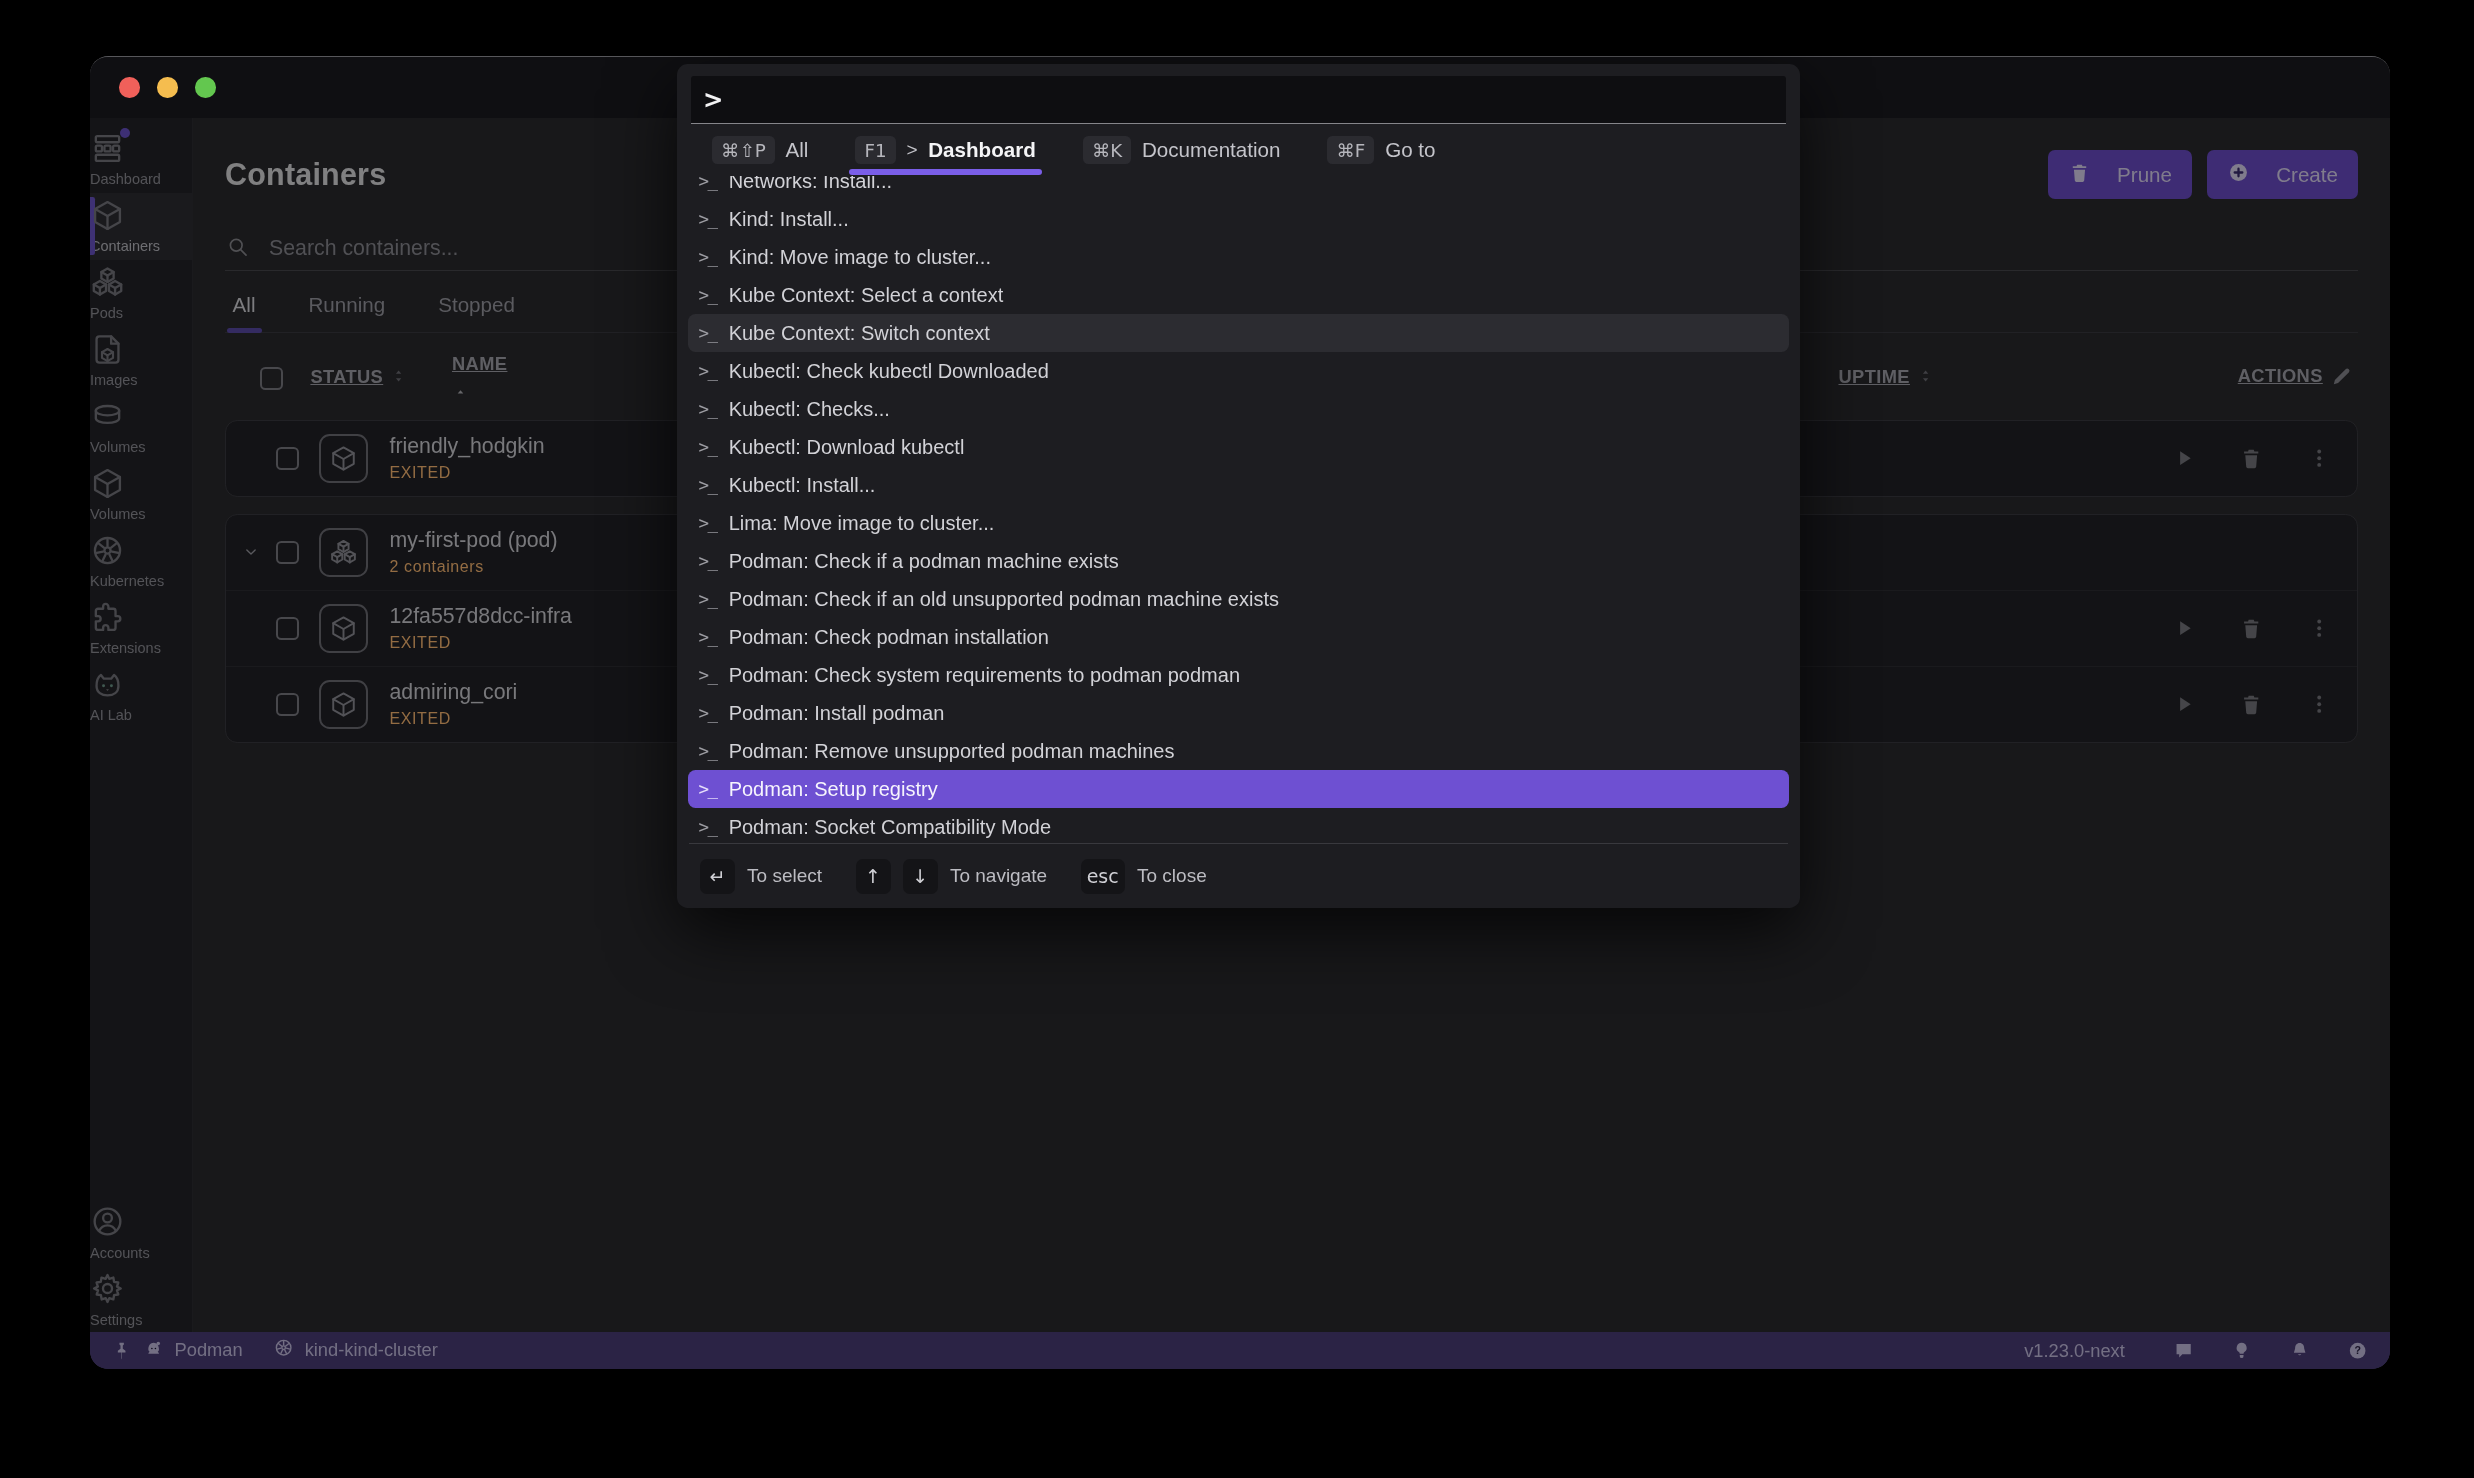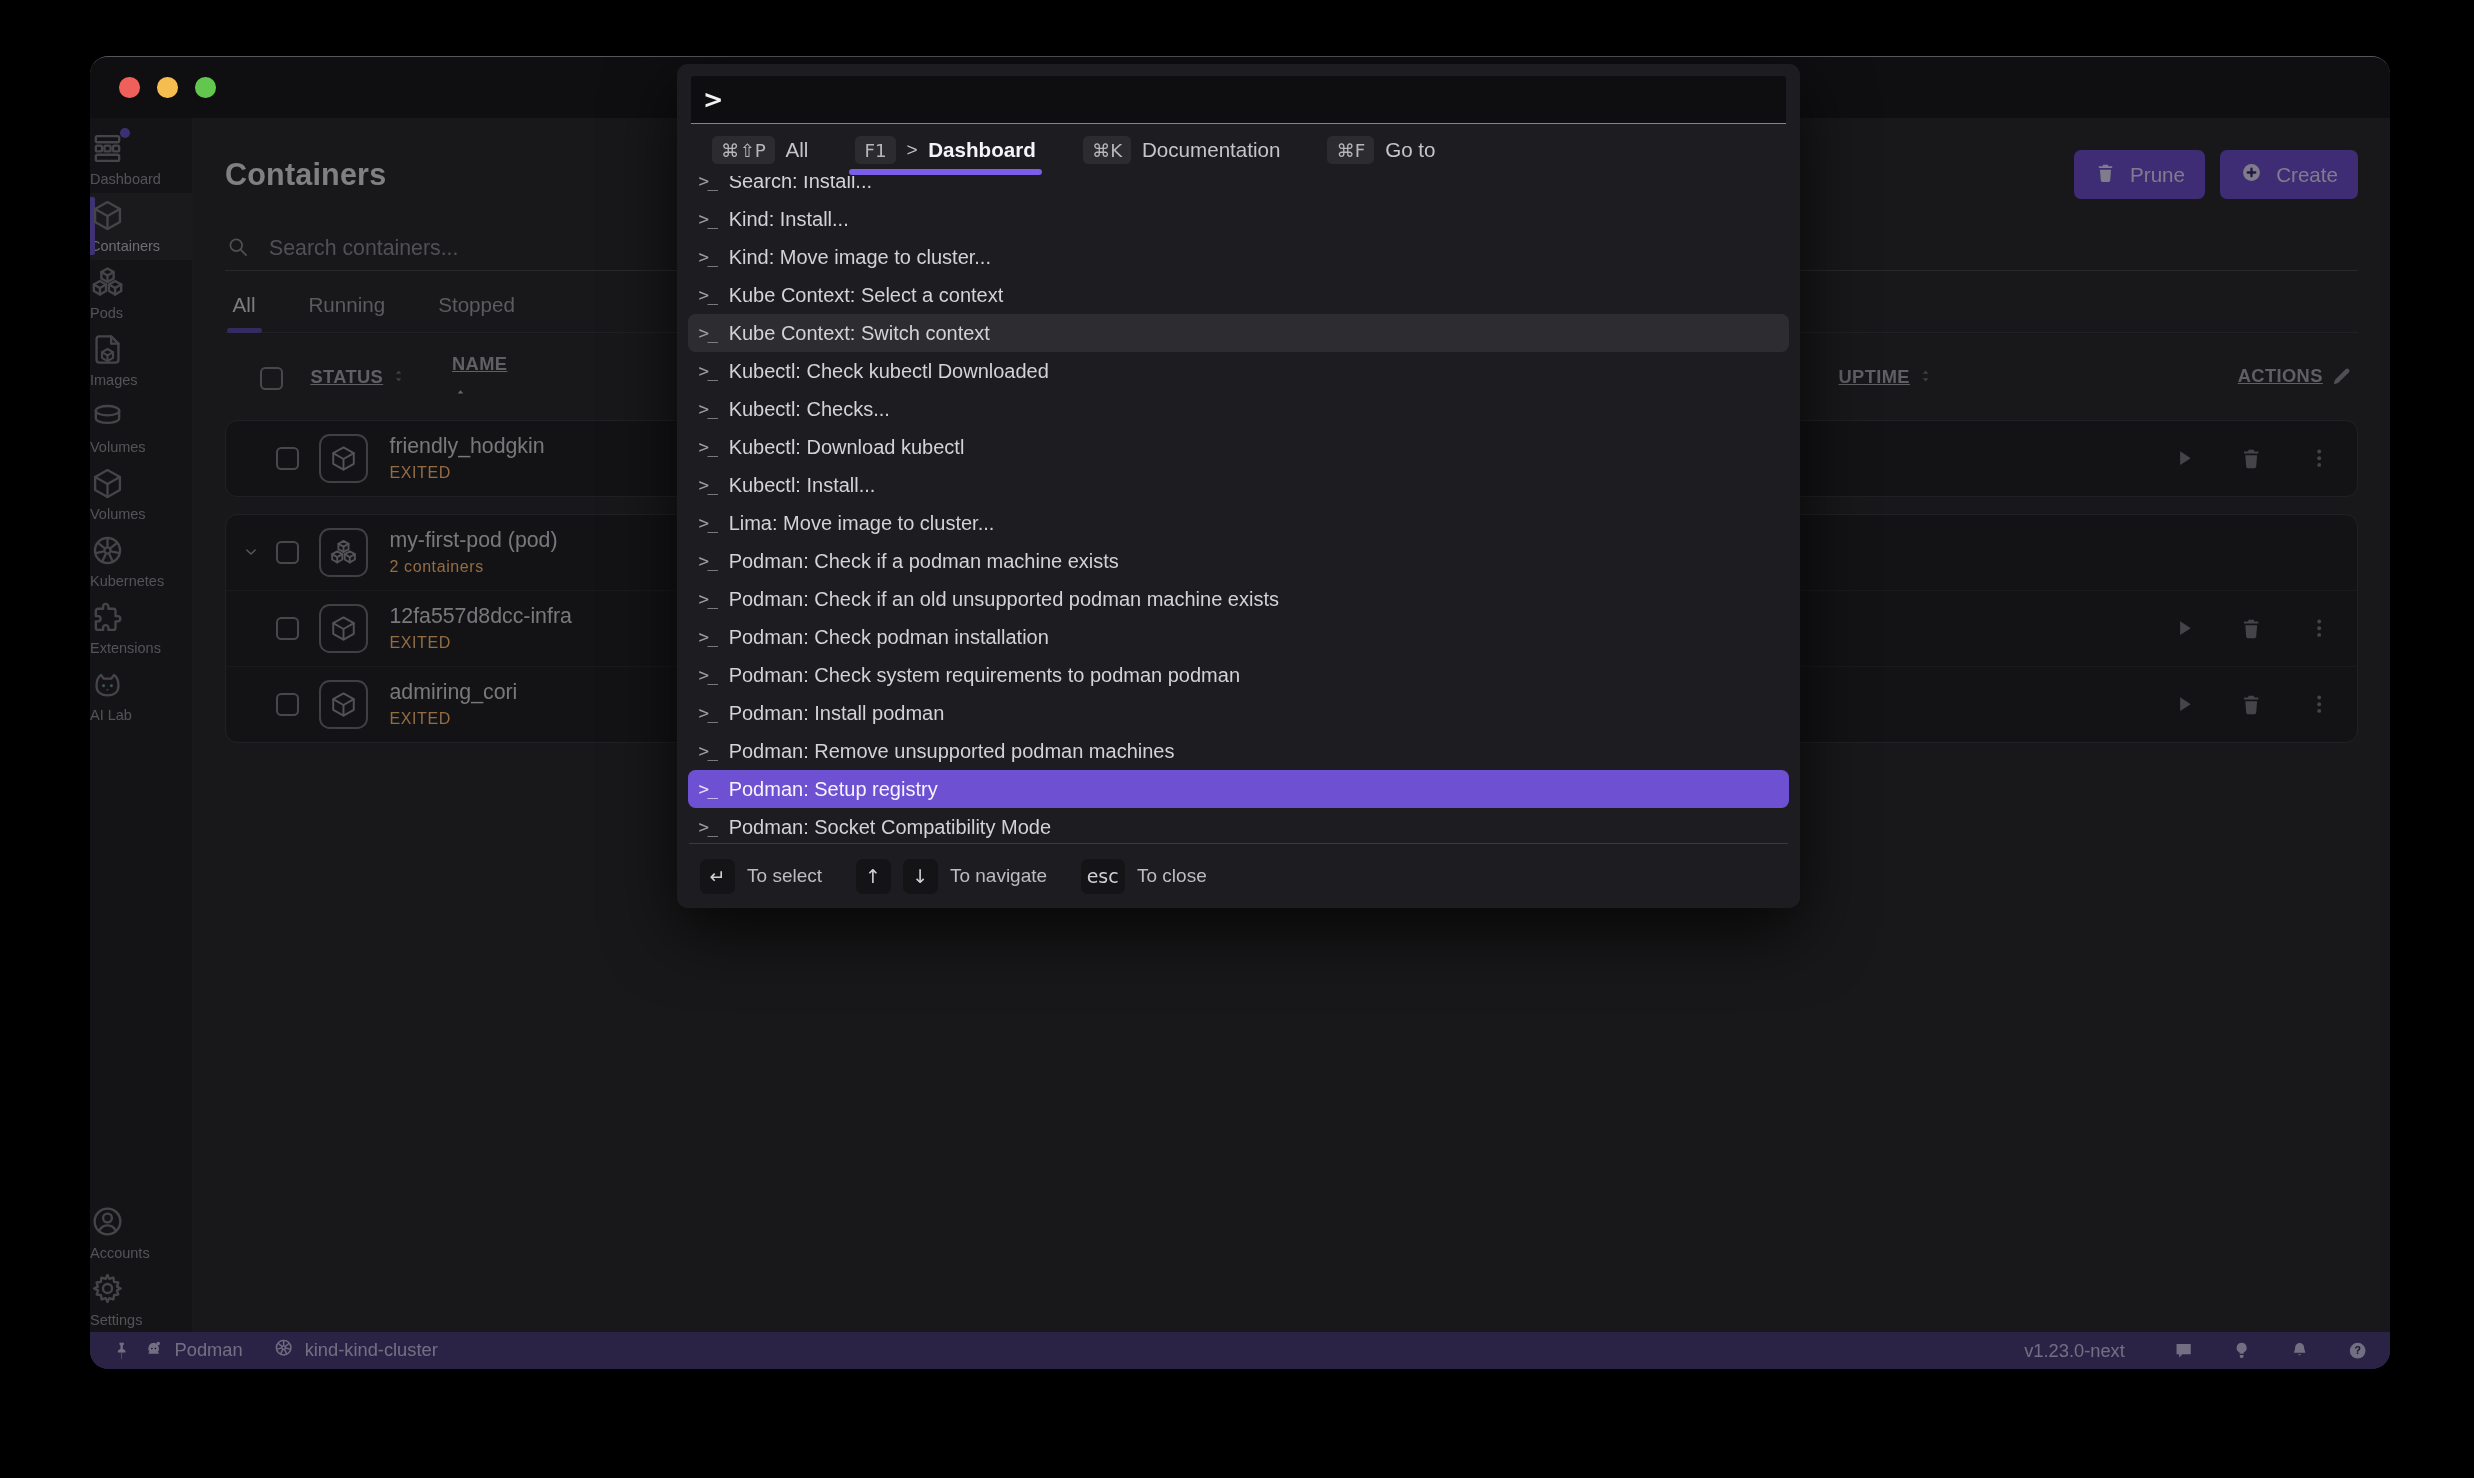--- a/index.html
+++ b/index.html
@@ -26,21 +26,21 @@
   .nav-item.active{background:#2e2e33;color:#bcbcc3;}
   .nav-item.active::before{content:"";position:absolute;left:0;top:4.6px;bottom:4.6px;width:4.6px;background:#6c55c8;border-radius:0 2.3px 2.3px 0;}
   .nav-badge{position:absolute;right:-4.6px;top:-3px;width:10px;height:10px;border-radius:50%;background:#6952c8;}
   .nav-spacer{flex:1;}
 
   
   .main{flex:1;background:#2a2a2e;position:relative;padding:0 32px;box-sizing:border-box;overflow:hidden;}
   .page-header{margin-top:32px;display:flex;align-items:center;}
   .page-title{font-size:30.5px;font-weight:bold;color:#dcdcdf;letter-spacing:0.2px;}
   .header-btns{margin-left:auto;display:flex;gap:15.2px;}
-  .btn{height:49px;background:#6b4cc8;border-radius:6.9px;display:flex;align-items:center;gap:13px;
+  .btn{height:49px;background:#6b4cc8;border-radius:6.9px;display:flex;align-items:center;gap:26px;
        padding:0 20px;color:#ddd6f2;font-size:20.6px;cursor:pointer;}
   .btn svg{width:23px;height:23px;}
 
   .search-row{margin-top:27.4px;height:44px;display:flex;align-items:center;gap:17px;border-bottom:1.5px solid #47474d;}
   .search-row svg{width:25px;height:25px;color:#8a8a90;}
   .search-input{flex:1;background:transparent;border:none;outline:none;color:#c9c9cf;font-size:21.3px;font-family:inherit;}
   .search-input::placeholder{color:#8b8b92;}
 
   .tabs-row{margin-top:21.3px;display:flex;gap:53px;border-bottom:1.5px solid #3a3a40;padding:0 7.6px;}
   .ftab{position:relative;padding-bottom:15.2px;font-size:20.6px;color:#9c9ca4;cursor:pointer;}
@@ -511,21 +511,21 @@
           <span class="p-label">Documentation</span>
         </div>
         <div class="p-tab">
           <span class="p-key">⌘F</span>
           <span class="p-label">Go to</span>
         </div>
       </div>
     <div class="p-list" id="paletteList">
         <div class="p-item first">
           <span class="p-term">&gt;_</span>
-          <span>Search: Install...</span>
+          <span>Networks: Install...</span>
         </div>
         <div class="p-item">
           <span class="p-term">&gt;_</span>
           <span>Kind: Install...</span>
         </div>
         <div class="p-item">
           <span class="p-term">&gt;_</span>
           <span>Kind: Move image to cluster...</span>
         </div>
         <div class="p-item">

